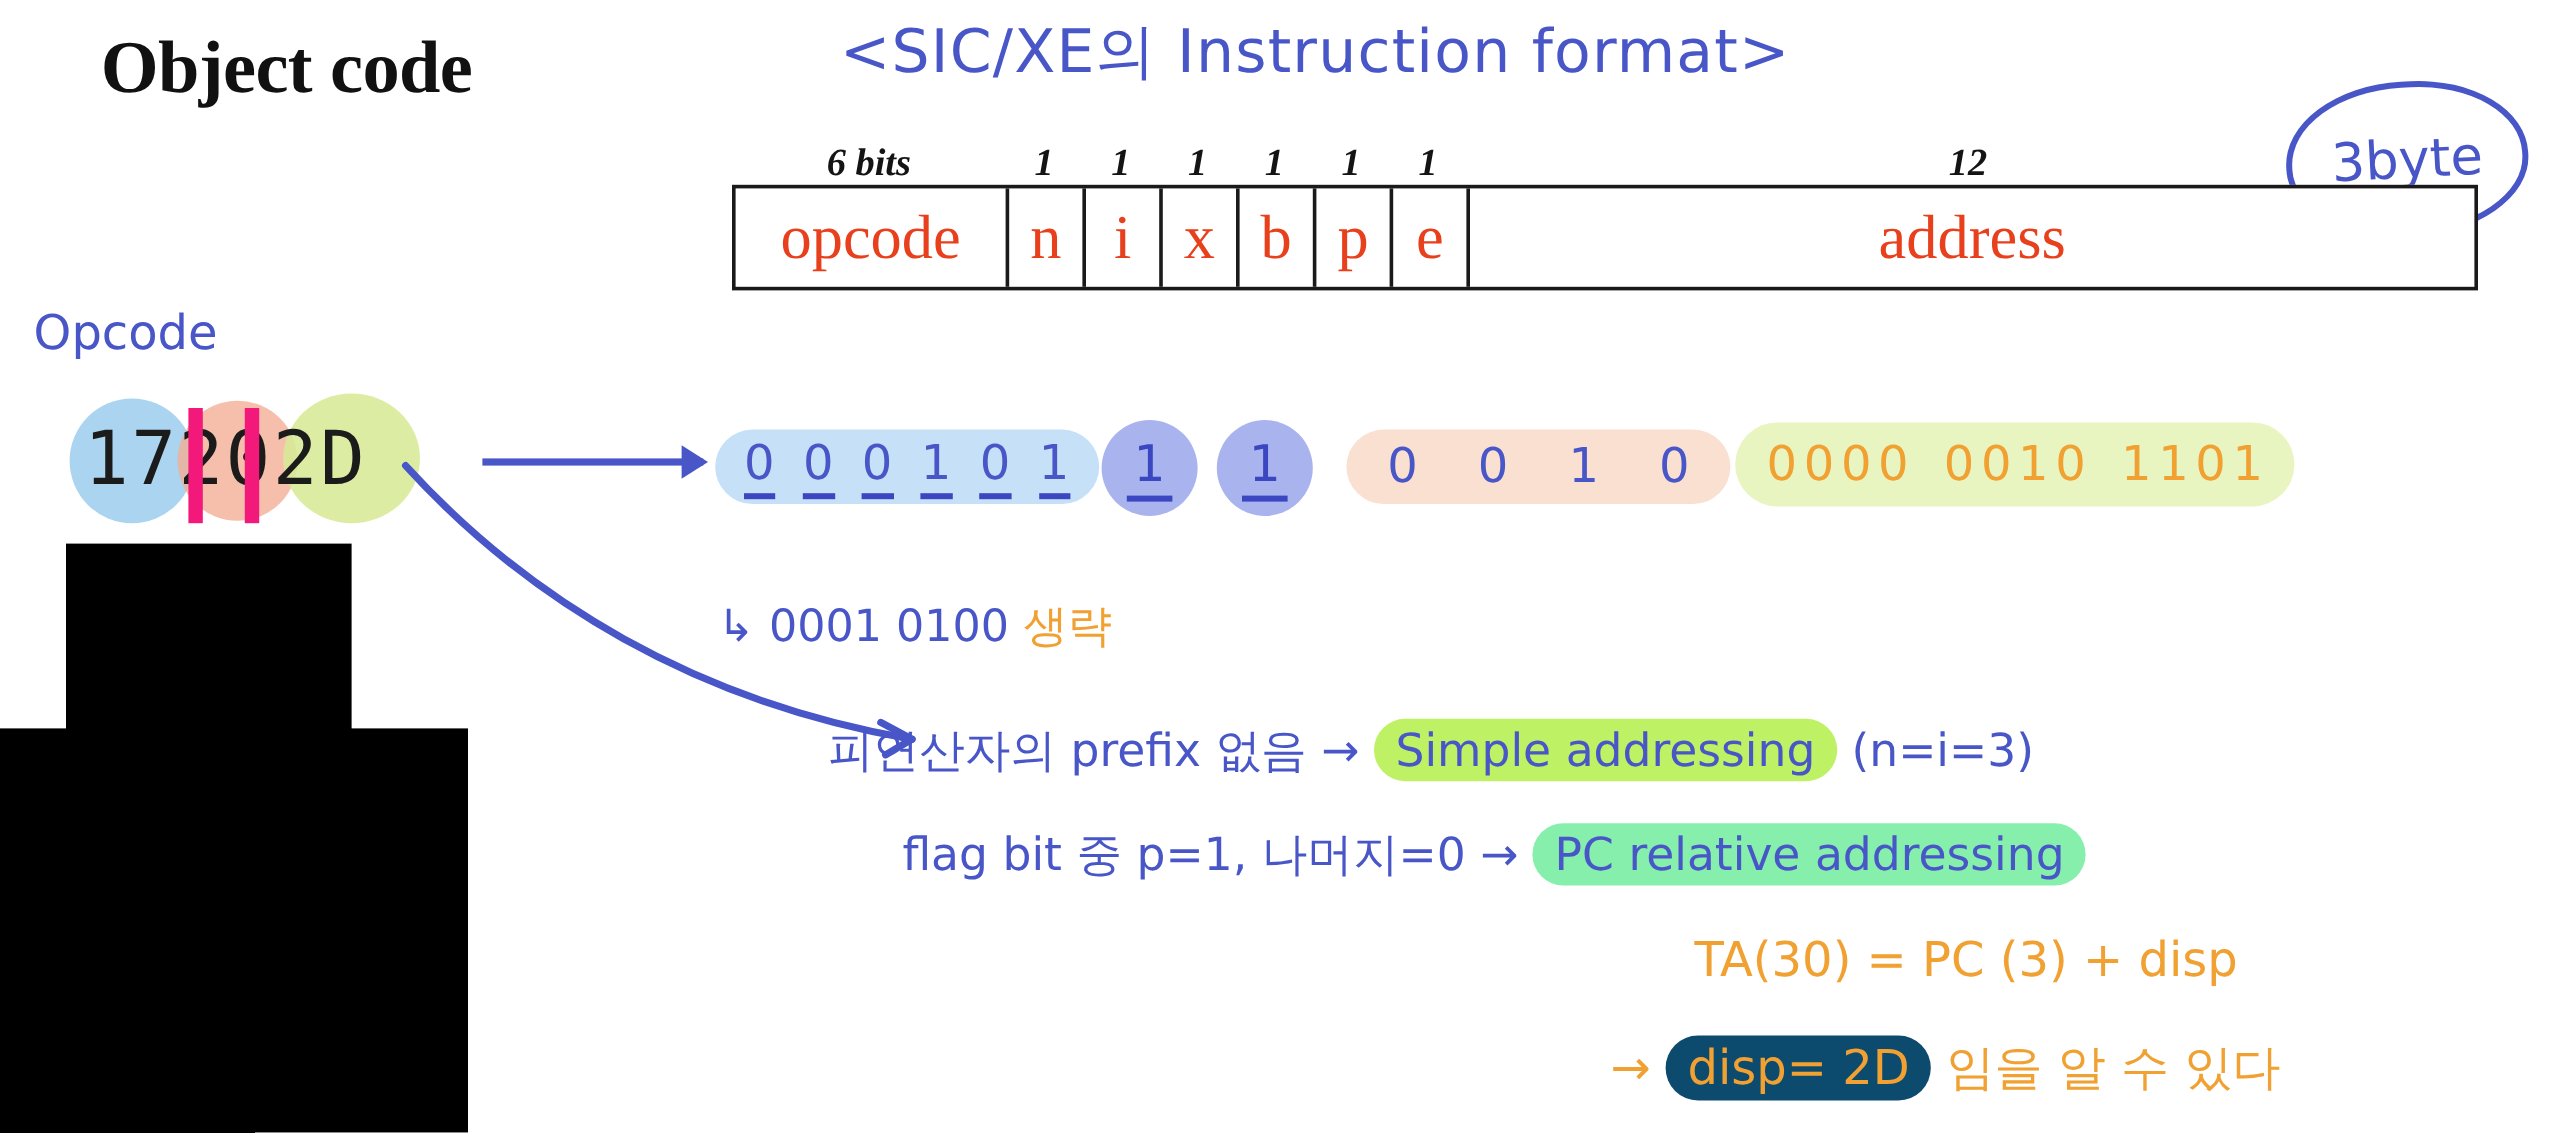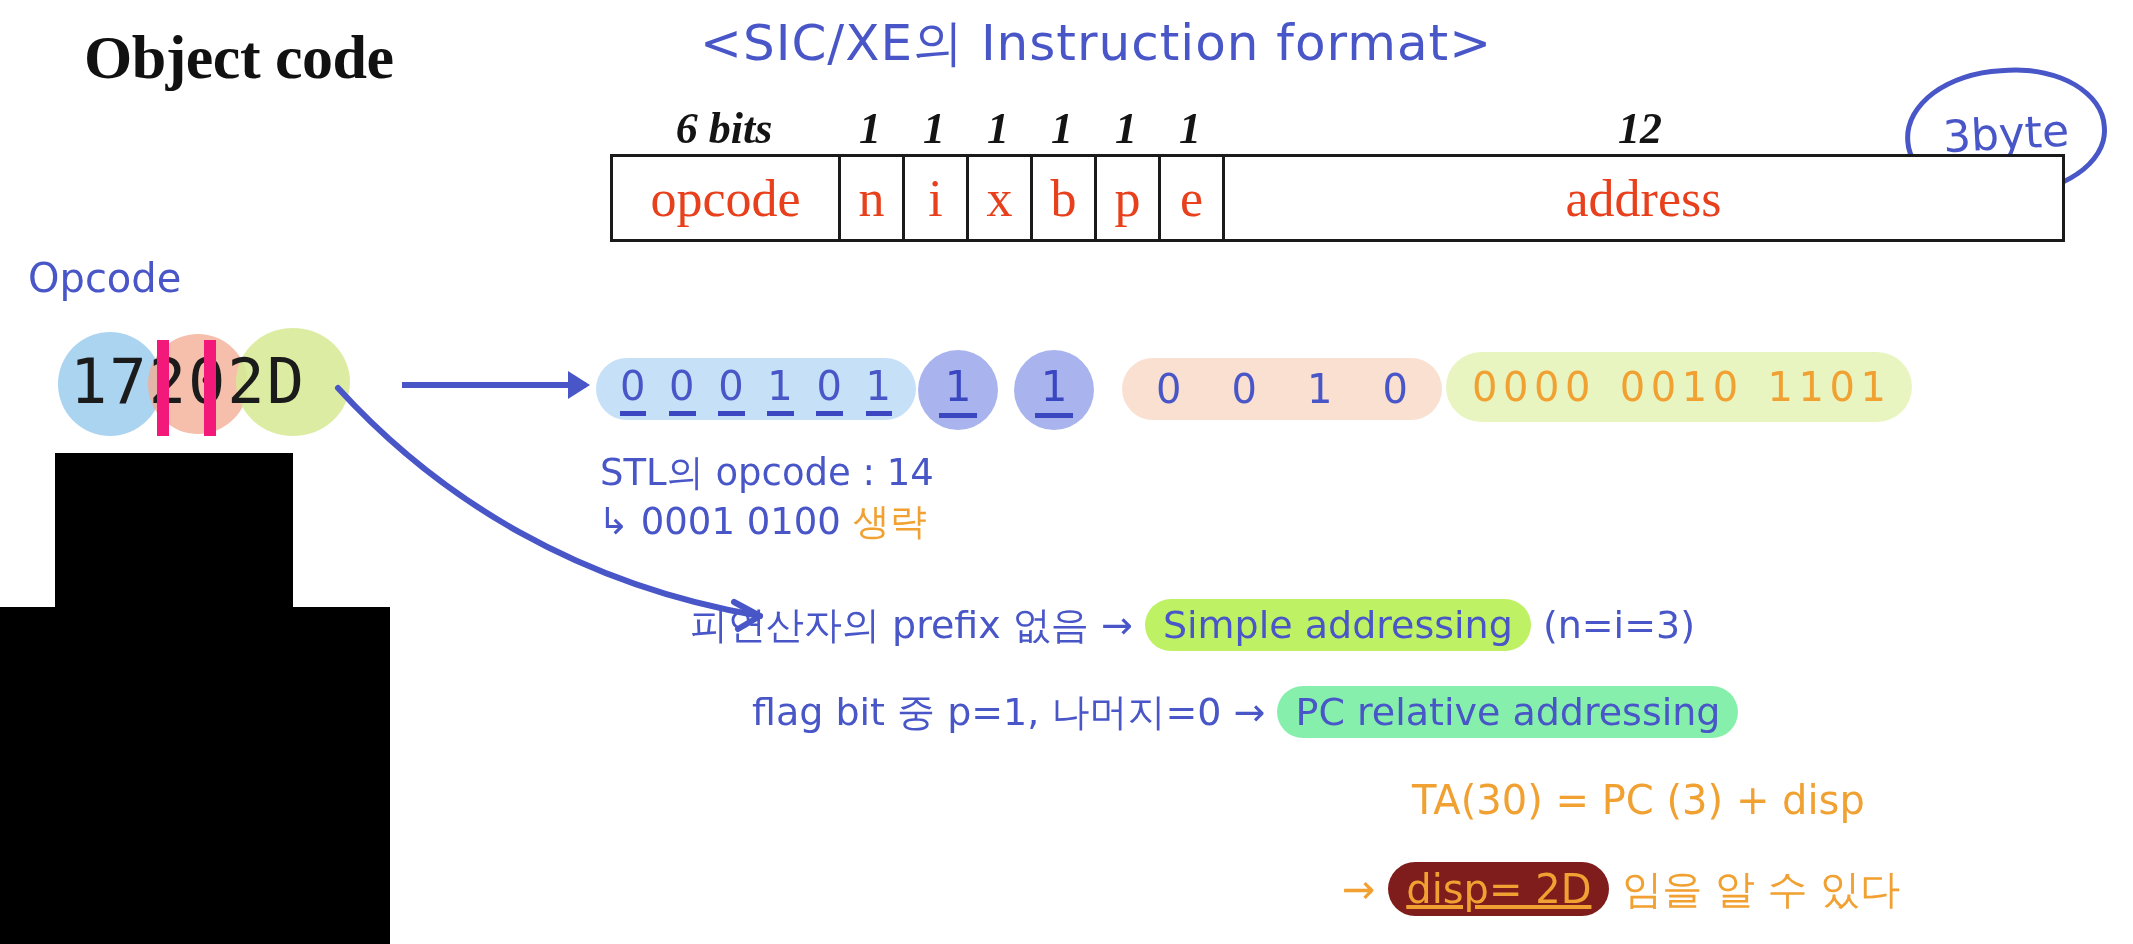--- a/index.html
+++ b/index.html
@@ -39,21 +39,21 @@
   .fmt-bitrow {
     position: relative;
     height: 54px;
   }
   .fmt-bitlabel {
     position: absolute;
     bottom: 0;
     font-family: "Liberation Serif", serif;
     font-style: italic;
     font-weight: bold;
-    font-size: 44px;
+    font-size: 32px;
     color: #141414;
     text-align: center;
     transform: translateX(-50%);
     white-space: nowrap;
   }
   .fmt-table {
     display: flex;
     border: 3px solid #1a1a1a;
     height: 88px;
     box-sizing: border-box;
@@ -204,21 +204,21 @@
     justify-content: space-between;
   }
 
   
   .hl {
     border-radius: 30px;
     padding: 4px 18px;
   }
   .hl-lav   { background: #bef264; }
   .hl-peach { background: #86efac; }
-  .hl-green { background: #7f1d1d; text-decoration: underline; }
+  .hl-green { background: #0c4a6e; }
 
   
   .curve { position: absolute; left: 330px; top: 380px; }
 
   
   .occlude { position: absolute; background: #000000; }
   .occ-1 { left: 55px;  top: 453px; width: 238px; height: 200px; }
   .occ-2 { left: 0px;   top: 607px; width: 390px; height: 337px; }
 </style>
 </head>
@@ -304,21 +304,20 @@
     <span>0</span>
     <span>1</span>
     <span>0</span>
     <span style="width:18px"></span>
     <span>1</span>
     <span>1</span>
     <span>0</span>
     <span>1</span>
   </div>
 
-  <div class="hw hw-note1">STL의 opcode : 14</div>
   <div class="hw hw-note2">
     <span>↳ 0001 0100</span>
     <span class="ink-orange">생략</span>
   </div>
 
   <div class="hw hw-line3">
     <span>피연산자의 prefix 없음 →</span>
     <span class="hl hl-lav">Simple addressing</span>
     <span>(n=i=3)</span>
   </div>

